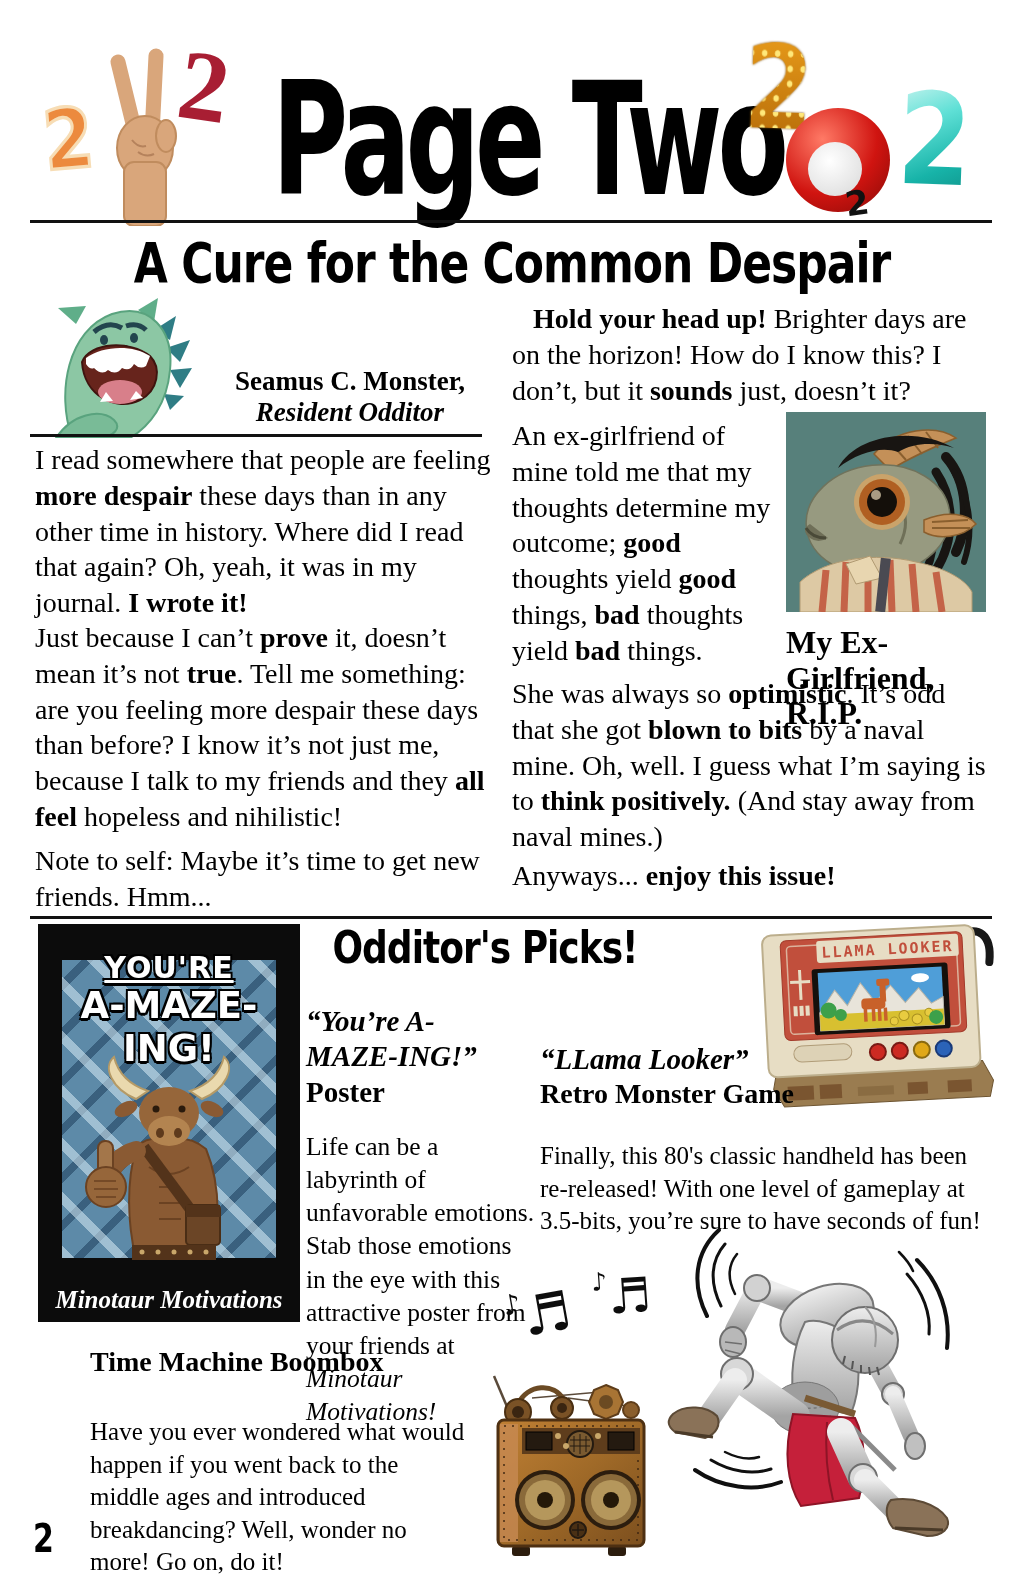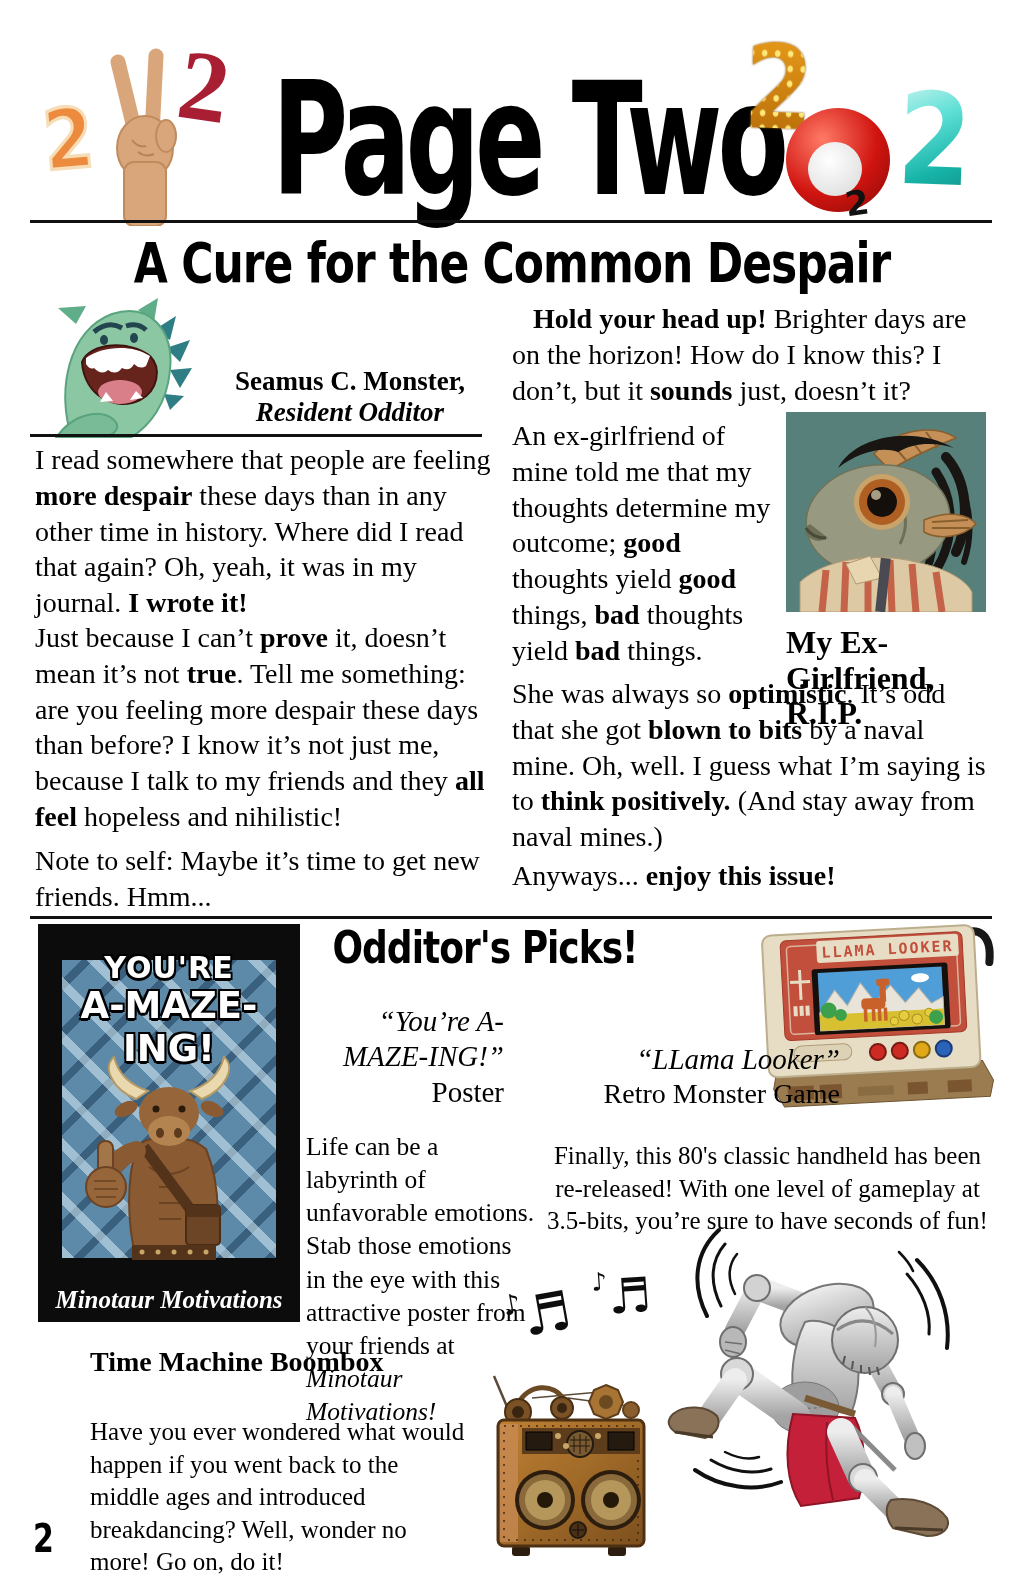--- a/index.html
+++ b/index.html
@@ -37,21 +37,21 @@
   .pagetitle{font-size:104px;letter-spacing:-5px;transform:scaleY(1.5);transform-origin:top left;}
   .headline{font-size:44px;letter-spacing:-1px;transform:scaleY(1.25);transform-origin:top center;
             text-align:center;width:100%;}
   .byline{text-align:center;font-size:27px;font-weight:bold;line-height:1.15;}
   .byline .role{font-style:italic;}
   figure.fishfig{float:right;width:206px;margin:-6px 0 4px 8px;}
   figure.fishfig figcaption{font-weight:bold;font-size:32px;line-height:1.12;margin-top:4px;}
   
   .pickstitle{font-size:36px;letter-spacing:-1px;transform:scaleY(1.25);transform-origin:top center;
               text-align:center;}
-  .itemhead{font-size:29px;line-height:1.22;font-weight:normal;text-align:right;}
+  .itemhead{font-size:29px;line-height:1.22;font-weight:bold;}
   .itemhead .quote{font-style:italic;}
   .poster{background:#0c0c0c;}
   .poster .maze{position:absolute;left:24px;top:36px;right:24px;bottom:64px;
       background:
         repeating-linear-gradient(45deg,rgba(215,235,245,.55) 0 9px,rgba(0,0,0,0) 9px 38px),
         repeating-linear-gradient(-45deg,rgba(15,45,75,.45) 0 8px,rgba(0,0,0,0) 8px 34px),
         #5d8aa8;}
   .posterword{position:absolute;width:100%;text-align:center;color:#fff;
       font-family:"DejaVu Sans",sans-serif;font-weight:bold;
       text-shadow:-2px -2px 0 #000,2px -2px 0 #000,-2px 2px 0 #000,2px 2px 0 #000,0 3px 0 #000;}
@@ -217,21 +217,21 @@
     <path d="M20,126 h22 M20,134 h24 M22,142 h20" stroke="#6b4222" stroke-width="1.5"></path>
     <rect x="112" y="150" width="34" height="40" rx="4" fill="#6b4526" stroke="#4a2d15" stroke-width="2"></rect>
     <rect x="112" y="150" width="34" height="12" fill="#53331a"></rect>
     <rect x="58" y="190" width="84" height="15" fill="#53331a"></rect>
     <circle cx="68" cy="197" r="2.5" fill="#c9a76a"></circle>
       <circle cx="84" cy="197" r="2.5" fill="#c9a76a"></circle>
     <circle cx="100" cy="197" r="2.5" fill="#c9a76a"></circle>
       <circle cx="116" cy="197" r="2.5" fill="#c9a76a"></circle>
     <circle cx="132" cy="197" r="2.5" fill="#c9a76a"></circle>
   </svg>
-  <div class="posterword" style="top:26px;font-size:30px;letter-spacing:1px;">YOU'RE</div>
+  <div class="posterword" style="top:26px;font-size:30px;letter-spacing:1px;text-decoration:underline;">YOU'RE</div>
   <div class="posterword" style="top:60px;font-size:37px;text-align:center;">A-MAZE-ING!</div>
   <div class="posterfooter">Minotaur Motivations</div>
 </div>
 
 <div class="abs funky pickstitle" style="left:290px;top:922px;width:390px;">Odditor's Picks!</div>
 
 <div class="abs itemhead" style="left:306px;top:1004px;width:198px;">
   <span class="quote">“You’re A-MAZE-ING!”</span>
   <div>Poster</div>
 </div>
@@ -281,21 +281,21 @@
     <circle cx="144" cy="136" r="8" fill="#cc2a22" stroke="#7a1a14" stroke-width="2"></circle>
     <circle cx="166" cy="136" r="8" fill="#e0a818" stroke="#8a6a10" stroke-width="2"></circle>
     <circle cx="188" cy="136" r="8" fill="#2b63b8" stroke="#1a3a78" stroke-width="2"></circle>
   </svg>
 </div>
 
 <div class="abs itemhead" style="left:540px;top:1042px;width:300px;">
   <span class="quote">“LLama Looker”</span>
   <div style="font-size:28px;">Retro Monster Game</div>
 </div>
-<div class="abs p-sm" style="left:540px;top:1124px;width:455px;text-align:center;"><span>Finally, this 80's classic handheld has been re-released! With one level of gameplay at 3.5-bits, you’re sure to have seconds of fun!</span></div>
+<div class="abs p-sm" style="left:540px;top:1124px;width:455px;"><span>Finally, this 80's classic handheld has been re-released! With one level of gameplay at 3.5-bits, you’re sure to have seconds of fun!</span></div>
 
 <div class="abs" style="left:90px;top:1346px;font-size:28px;font-weight:bold;">Time Machine Boombox</div>
 <div class="abs p-sm" style="left:90px;top:1400px;width:380px;"><span>Have you ever wondered what would happen if you went back to the middle ages and introduced breakdancing? Well, wonder no more! Go on, do it!</span></div>
 
 <div class="abs notes" style="left:505px;top:1284px;transform:rotate(-10deg);">
   <span class="note-sm">♪</span><span class="note-lg">♬</span>
 </div>
 <div class="abs notes" style="left:592px;top:1266px;transform:rotate(-4deg);">
   <span class="note-sm" style="font-size:25px;">♪</span><span class="note-lg" style="font-size:48px;">♬</span>
 </div>

